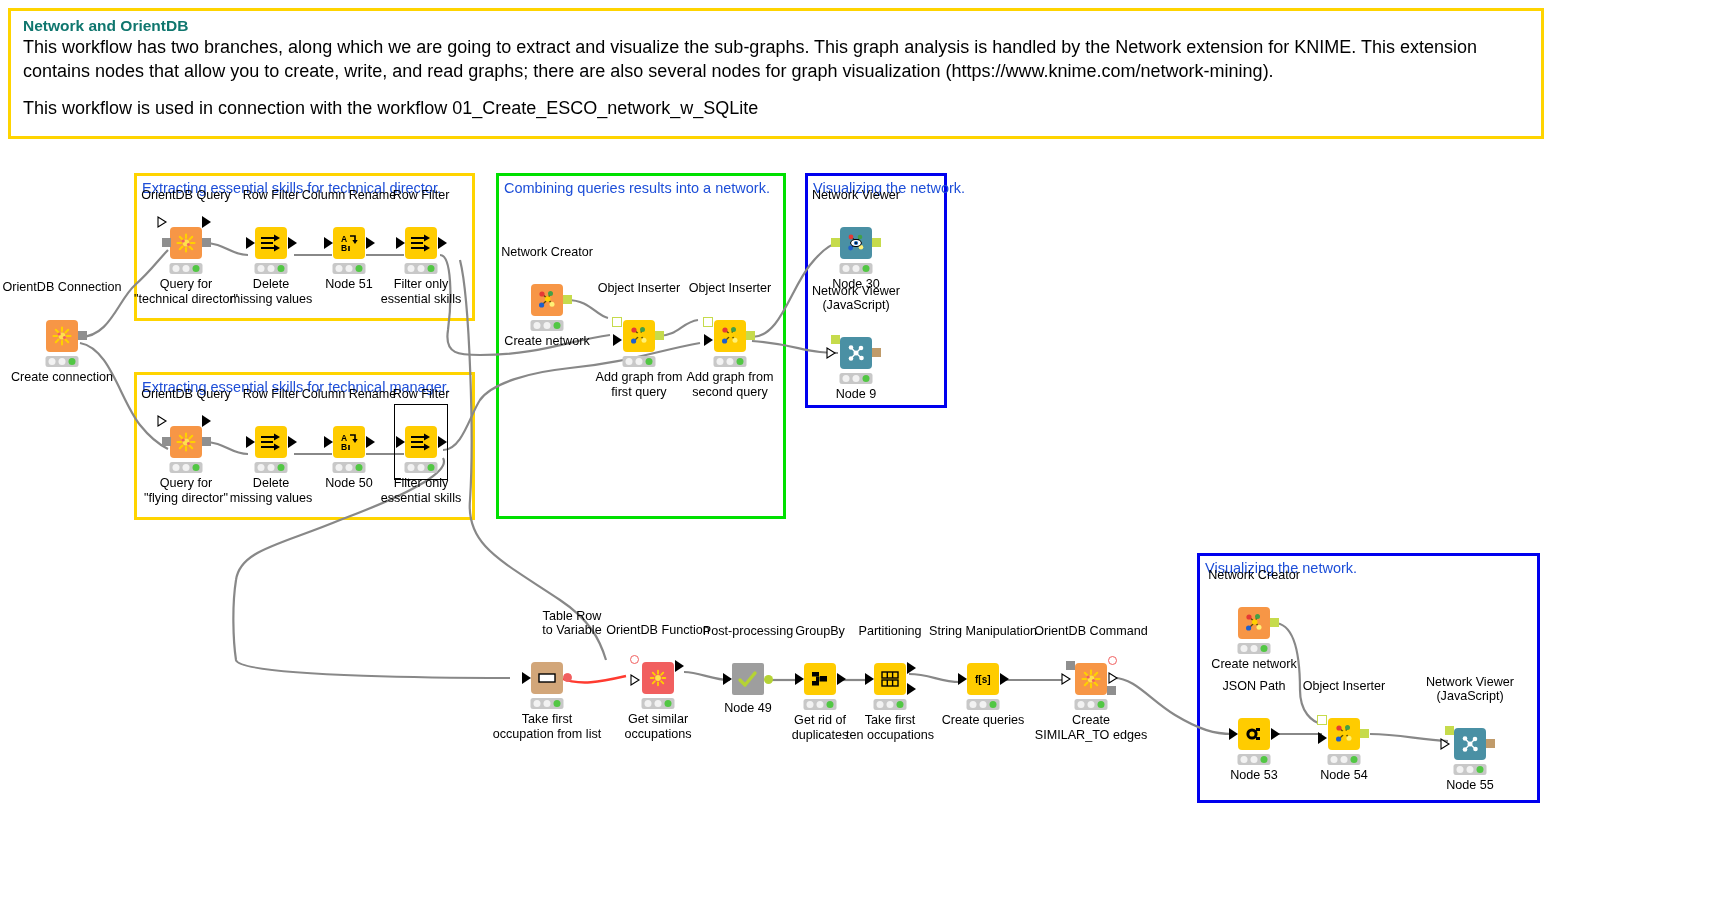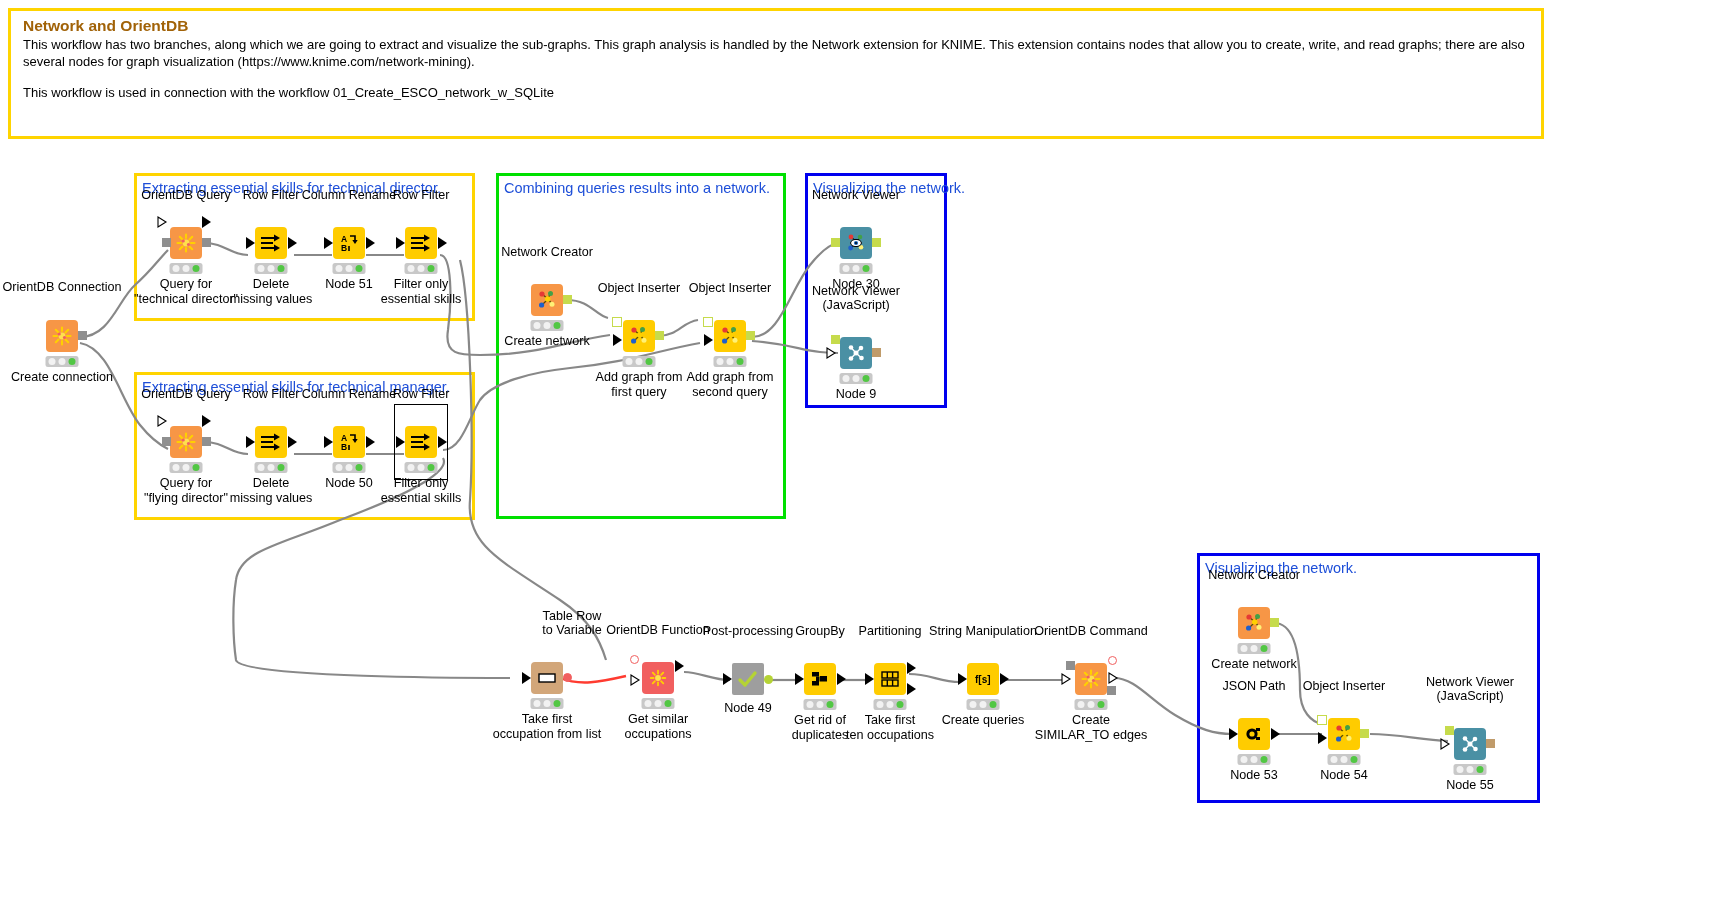--- a/index.html
+++ b/index.html
@@ -30,25 +30,25 @@
   }
   .annot.header {
     border-width: 3px;
     border-color: #FFD400;
     background: #ffffff;
     padding: 6px 10px 6px 12px;
   }
   .annot.header .h-title {
     font-size: 15.5px;
     font-weight: bold;
-    color: #a16207;
+    color: #0f766e;
     margin: 0 0 1px 0;
   }
   .annot.header .h-para {
-    font-size: 13px;
+    font-size: 18px;
     color: #000;
     line-height: 1.33;
     margin: 0;
   }
   .annot.header .h-gap { height: 13px; }
 
   .annot.grp {
     border-width: 3px;
   }
   .annot.grp > .annot-title {

